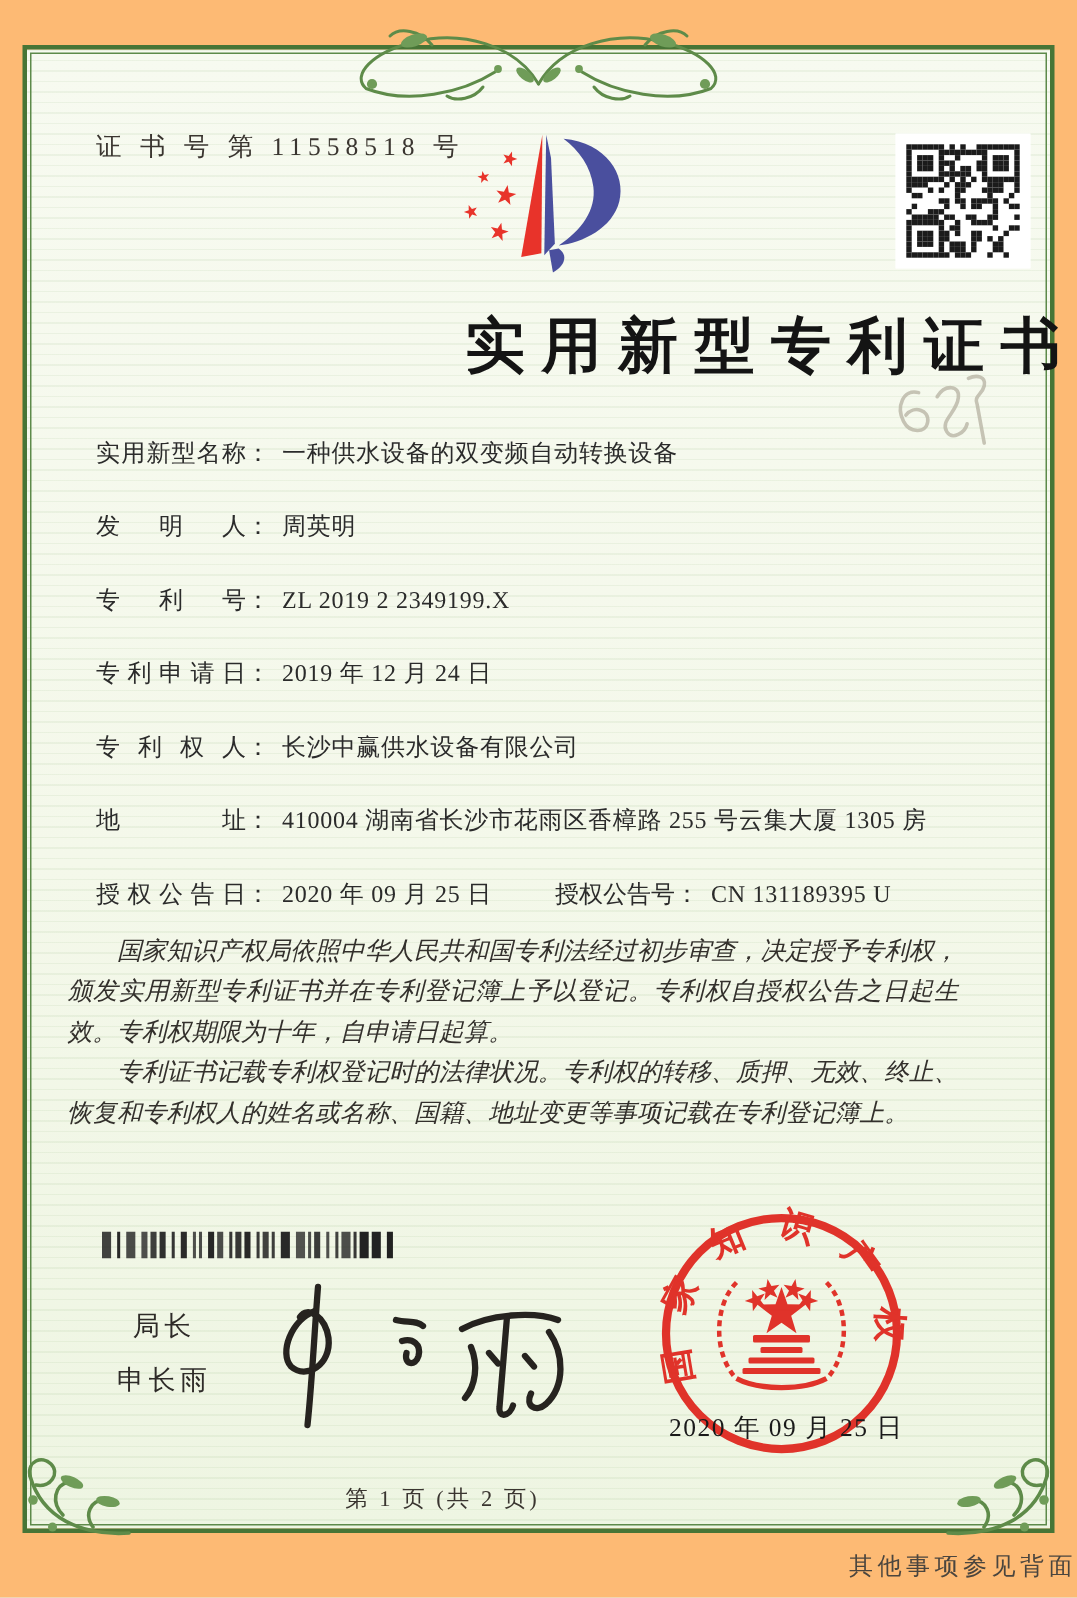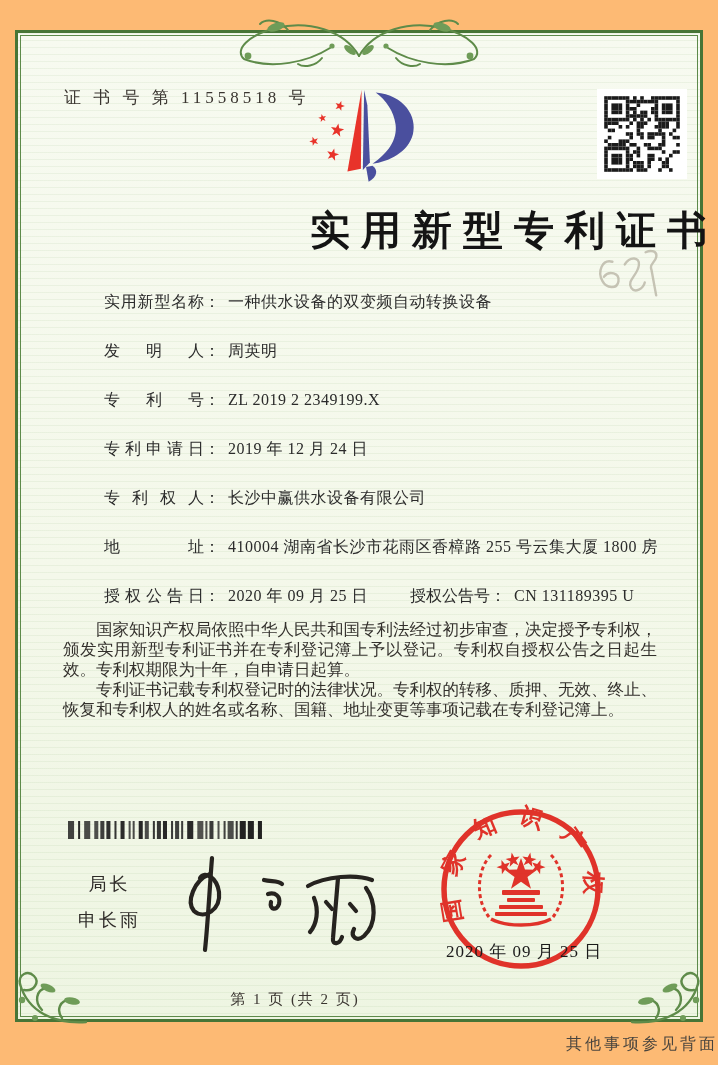--- a/index.html
+++ b/index.html
@@ -28,28 +28,28 @@
   }
   .logo{position:absolute;left:282px;top:82px;width:154px;height:114px;}
   .qr{position:absolute;left:597px;top:89px;width:90px;height:90px;background:#fff;}
   .title{
     position:absolute;left:0;top:203px;width:718px;text-align:right;
     font-size:40px;font-weight:700;letter-spacing:11px;color:#141414;
     text-indent:11px;
   }
   .note627{position:absolute;left:592px;top:246px;width:76px;height:60px;opacity:.75;transform:rotate(-6deg);}
   .rows{position:absolute;left:64px;top:292px;width:596px;font-size:16px;}
-  .row{position:relative;height:49px;white-space:nowrap;margin-left:40px;}
+  .row{position:relative;height:49px;white-space:nowrap;}
   .row .lbl{display:inline-block;width:100px;text-align:justify;text-align-last:justify;vertical-align:top;}
   .row .colon{display:inline-block;margin-right:8px;}
   .row .val{letter-spacing:.5px;}
   .row .pair2{position:absolute;left:306px;top:0;}
   .paras{
-    position:absolute;left:63px;top:620px;width:594px;
-    font-size:16.5px;line-height:20px;text-align:justify;color:#33302c;
+    position:absolute;left:45px;top:620px;width:594px;
+    font-size:16.5px;line-height:27px;text-align:justify;color:#33302c;font-style:italic;
   }
   .paras p{margin:0;text-indent:2em;}
   .barcode{position:absolute;left:68px;top:821px;width:198px;height:18px;}
   .signer{position:absolute;left:78px;top:872px;font-size:18px;letter-spacing:3px;color:#2e2b28;text-align:center;}
   .signer div{margin-bottom:12px;}
   .signature{position:absolute;left:158px;top:850px;width:245px;height:108px;}
   .seal{position:absolute;left:436px;top:804px;width:170px;height:170px;}
   .seal-date{
     position:absolute;left:446px;top:940px;width:190px;font-size:17px;
     color:#1a1a1a;letter-spacing:1px;white-space:nowrap;
@@ -388,21 +388,21 @@
     <div class="row">
       <span class="lbl">专利号</span><span class="colon">：</span><span class="val">ZL 2019 2 2349199.X</span>
     </div>
     <div class="row">
       <span class="lbl">专利申请日</span><span class="colon">：</span><span class="val">2019 年 12 月 24 日</span>
     </div>
     <div class="row">
       <span class="lbl">专利权人</span><span class="colon">：</span><span class="val">长沙中赢供水设备有限公司</span>
     </div>
     <div class="row">
-      <span class="lbl">地址</span><span class="colon">：</span><span class="val">410004 湖南省长沙市花雨区香樟路 255 号云集大厦 1800 房</span>
+      <span class="lbl">地址</span><span class="colon">：</span><span class="val">410004 湖南省长沙市花雨区香樟路 255 号云集大厦 1305 房</span>
     </div>
     <div class="row">
       <span class="lbl">授权公告日</span><span class="colon">：</span><span class="val">2020 年 09 月 25 日</span>
       <span class="pair2"><span>授权公告号</span><span class="colon">：</span><span class="val">CN 131189395 U</span></span>
     </div>
   </div>
 
   <div class="paras">
     <p>国家知识产权局依照中华人民共和国专利法经过初步审查，决定授予专利权，颁发实用新型专利证书并在专利登记簿上予以登记。专利权自授权公告之日起生效。专利权期限为十年，自申请日起算。</p>
     <p>专利证书记载专利权登记时的法律状况。专利权的转移、质押、无效、终止、恢复和专利权人的姓名或名称、国籍、地址变更等事项记载在专利登记簿上。</p>

